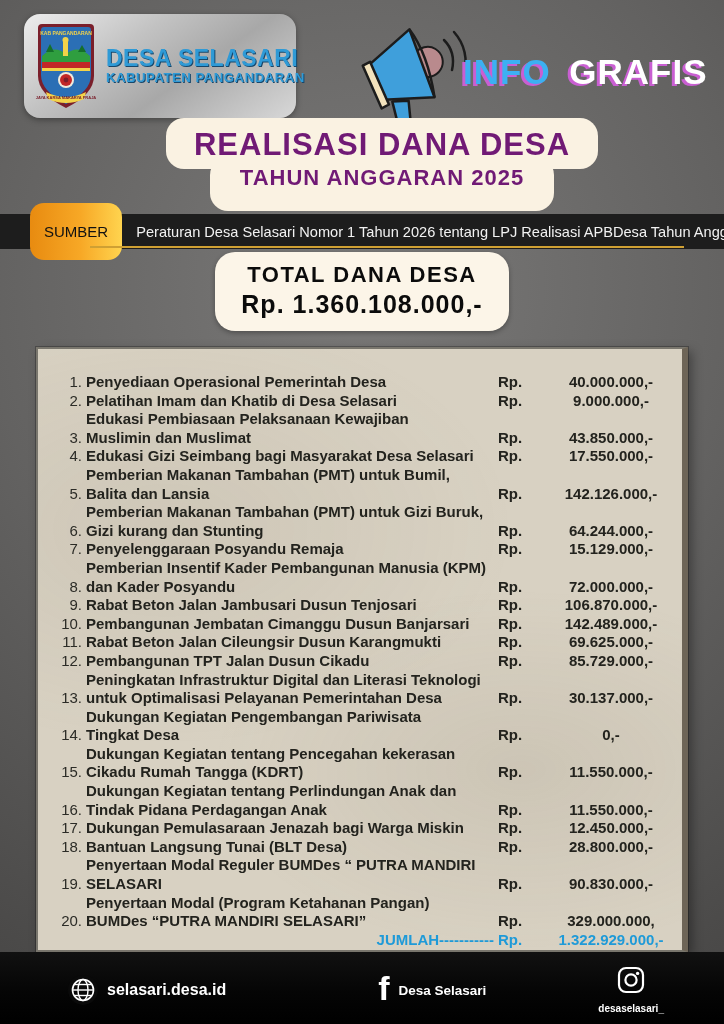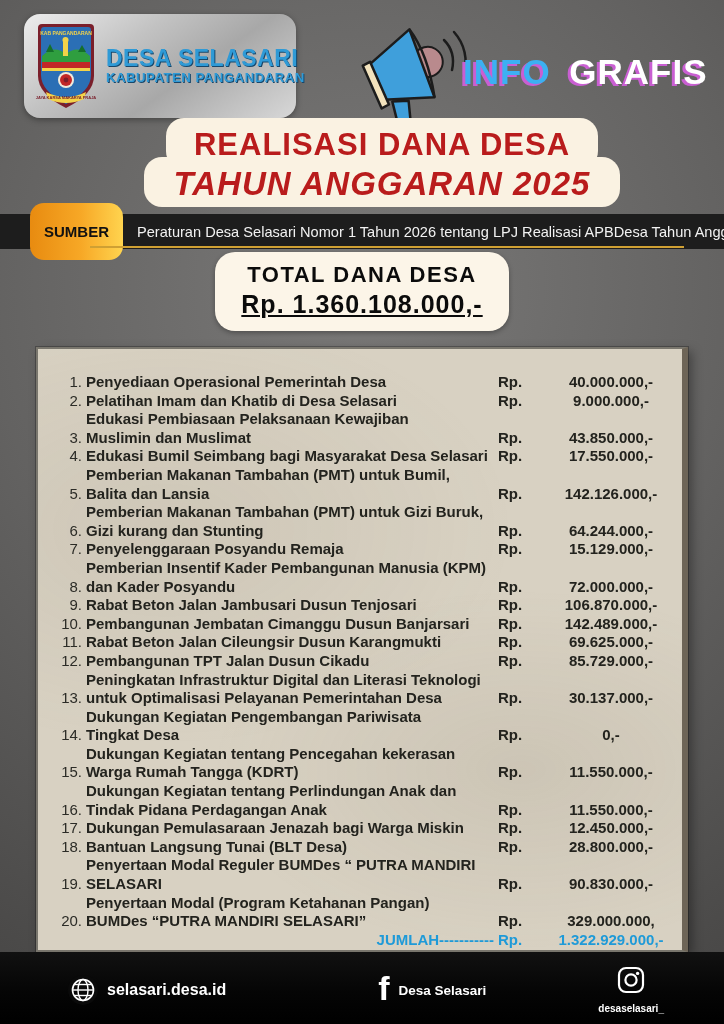--- a/index.html
+++ b/index.html
@@ -31,46 +31,46 @@
   
   .megaphone{position:absolute;left:352px;top:18px;width:120px;height:110px;}
   .infografis{position:absolute;left:463px;top:52px;white-space:nowrap;font-weight:700;font-size:35px;letter-spacing:1px;}
   .ig-info{color:#3cb0f2;text-shadow:-3px 2px 0 #c95fd2;}
   .ig-grafis{color:#ffffff;text-shadow:-3px 2px 0 #c95fd2;margin-left:8px;}
 
   
   .title-wrap{position:absolute;left:0;top:118px;width:724px;text-align:center;}
   .title-line{
     display:inline-block;background:#faf2e2;border-radius:18px;
-    color:#b91c1c;font-weight:700;letter-spacing:1px;margin-left:40px;
+    color:#701a75;font-weight:700;letter-spacing:1px;margin-left:40px;
   }
   .title-line1{font-size:31px;padding:9px 28px 6px 28px;position:relative;z-index:1;}
-  .title-line2{font-size:33px;padding:8px 30px 4px 30px;margin-top:-12px;position:relative;z-index:0;font-style:italic;}
+  .title-line2{font-size:22px;padding:8px 30px 20px 30px;margin-top:-12px;position:relative;z-index:0;}
 
   
   .sumber-bar{
     position:absolute;left:0;top:214px;width:724px;height:35px;background:#1d1d1d;
     display:flex;align-items:center;
   }
   .sumber-pill{
     margin-left:30px;flex:0 0 auto;padding:20px 14px;border-radius:14px;
     background:linear-gradient(90deg,#e88b10 0%,#f7a826 55%,#ffd44f 100%);
-    color:#111;font-weight:700;font-size:15px;
+    color:#111;font-weight:400;font-size:15px;
   }
   .sumber-text{color:#f2f2f2;font-size:14.6px;margin-left:14px;white-space:nowrap;}
   .sumber-underline{position:absolute;left:90px;right:40px;bottom:1px;height:2px;background:#cfa033;}
 
   
   .total-wrap{position:absolute;left:0;top:252px;width:724px;text-align:center;}
   .total-box{
     display:inline-block;background:#fcf5e8;border-radius:20px;padding:10px 26px 12px 26px;
     box-shadow:0 2px 5px rgba(0,0,0,.3);
   }
   .total-label{color:#0b0b0b;font-weight:800;font-size:22px;letter-spacing:1.5px;}
-  .total-amount{color:#0b0b0b;font-weight:800;font-size:25px;letter-spacing:1px;margin-top:2px;text-decoration:underline;}
+  .total-amount{color:#0b0b0b;font-weight:800;font-size:25px;letter-spacing:1px;margin-top:2px;}
 
   
   .paper{
     position:absolute;left:36px;top:347px;width:652px;height:605px;
     background:
       radial-gradient(90% 60% at 20% 30%, rgba(120,110,90,.10), rgba(0,0,0,0) 60%),
       radial-gradient(80% 50% at 75% 70%, rgba(120,110,90,.12), rgba(0,0,0,0) 60%),
       #d8d1c2;
     border:2px solid rgba(45,44,40,.55);
     border-right:6px solid #6e6557;
@@ -195,21 +195,21 @@
           <div class="cell-text">
             <div class="">Edukasi Pembiasaan Pelaksanaan Kewajiban</div>
             <div class="">Muslimin dan Muslimat</div>
           </div>
           <div class="cell-rp">Rp.</div>
           <div class="cell-amt">43.850.000,-</div>
         </div>
         <div class="row">
           <div class="cell-num">4.</div>
           <div class="cell-text">
-            <div class="">Edukasi Bumil Seimbang bagi Masyarakat Desa Selasari</div>
+            <div class="">Edukasi Gizi Seimbang bagi Masyarakat Desa Selasari</div>
           </div>
           <div class="cell-rp">Rp.</div>
           <div class="cell-amt">17.550.000,-</div>
         </div>
         <div class="row">
           <div class="cell-num">5.</div>
           <div class="cell-text">
             <div class="">Pemberian Makanan Tambahan (PMT) untuk Bumil,</div>
             <div class="">Balita dan Lansia</div>
           </div>
@@ -289,21 +289,21 @@
             <div class="">Dukungan Kegiatan Pengembangan Pariwisata</div>
             <div class="">Tingkat Desa</div>
           </div>
           <div class="cell-rp">Rp.</div>
           <div class="cell-amt">0,-</div>
         </div>
         <div class="row">
           <div class="cell-num">15.</div>
           <div class="cell-text">
             <div class="">Dukungan Kegiatan tentang Pencegahan kekerasan</div>
-            <div class="">Warga Rumah Tangga (KDRT)</div>
+            <div class="">Cikadu Rumah Tangga (KDRT)</div>
           </div>
           <div class="cell-rp">Rp.</div>
           <div class="cell-amt">11.550.000,-</div>
         </div>
         <div class="row">
           <div class="cell-num">16.</div>
           <div class="cell-text">
             <div class="">Dukungan Kegiatan tentang Perlindungan Anak dan</div>
             <div class="">Tindak Pidana Perdagangan Anak</div>
           </div>

